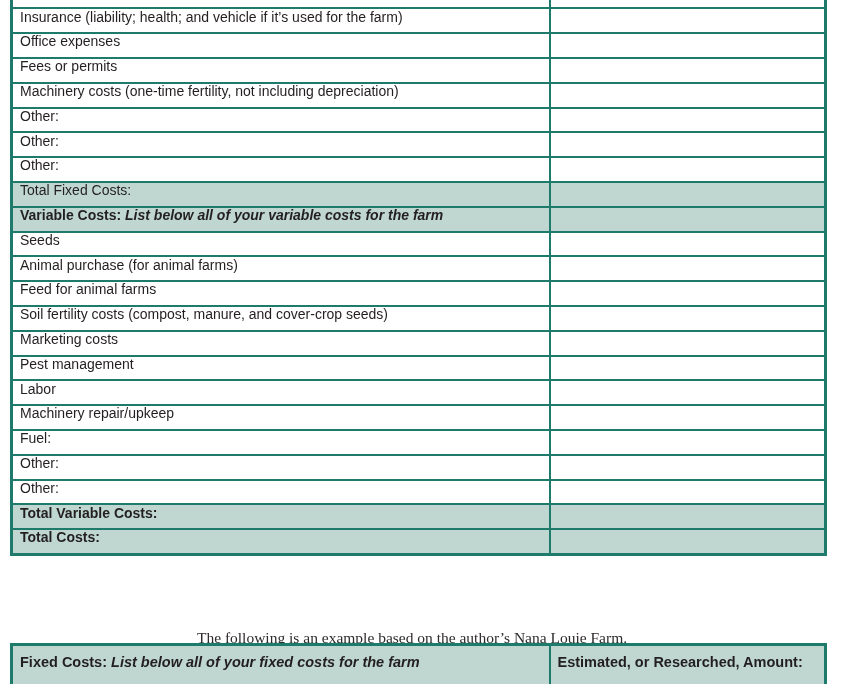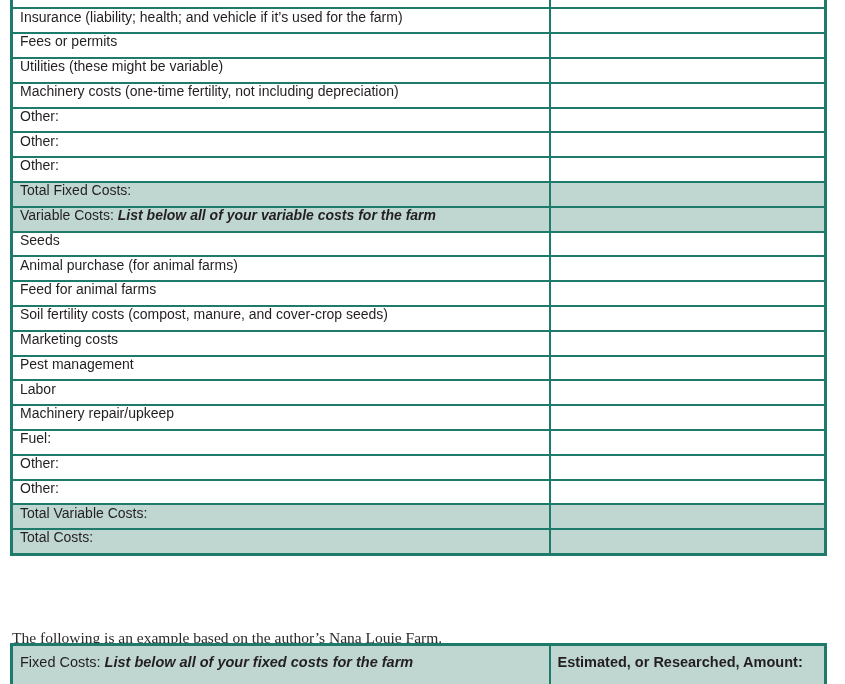--- a/index.html
+++ b/index.html
@@ -32,55 +32,56 @@
     line-height:1.1;
     white-space:nowrap;
     overflow:hidden;
   }
   .col-label{width:538px;}
   .col-amount{width:276px;}
   #worksheet-table{left:10px;top:-18px;}
   #example-table{left:10px;top:643px;}
   #example-table td.header-cell{height:44px;font-size:14.5px;}
   tr.shade td{background:var(--shade);margin-top:48px;}
-  .b{font-weight:normal;}
+  .b{font-weight:bold;}
   .i{font-style:italic;font-weight:bold;}
   .bi{font-weight:bold;}
   #caption{
     position:absolute;
-    left:12px;top:613px;
+    left:2px;top:613px;
     width:820px;
     font-family:"Liberation Serif",serif;
     font-size:15.5px;
     color:#2e2a2b;
+    text-align:center;
   }
 </style>
 </head>
 <body>
 
 <table class="cost-table" id="worksheet-table">
   <colgroup>
       <col class="col-label">
       <col class="col-amount">
     </colgroup>
   <tbody>
     <tr>
       <td><span>Property taxes (if not included in your mortgage)</span></td>
       <td></td>
     </tr>
     <tr>
       <td><span>Insurance (liability; health; and vehicle if it’s used for the farm)</span></td>
       <td></td>
     </tr>
     <tr>
-      <td><span>Fees or permits</span></td>
+      <td><span>Office expenses</span></td>
       <td></td>
     </tr>
     <tr>
-      <td><span>Utilities (these might be variable)</span></td>
+      <td><span>Fees or permits</span></td>
       <td></td>
     </tr>
     <tr>
       <td><span>Machinery costs (one-time fertility, not including depreciation)</span></td>
       <td></td>
     </tr>
     <tr>
       <td><span>Other:</span></td>
       <td></td>
     </tr>

